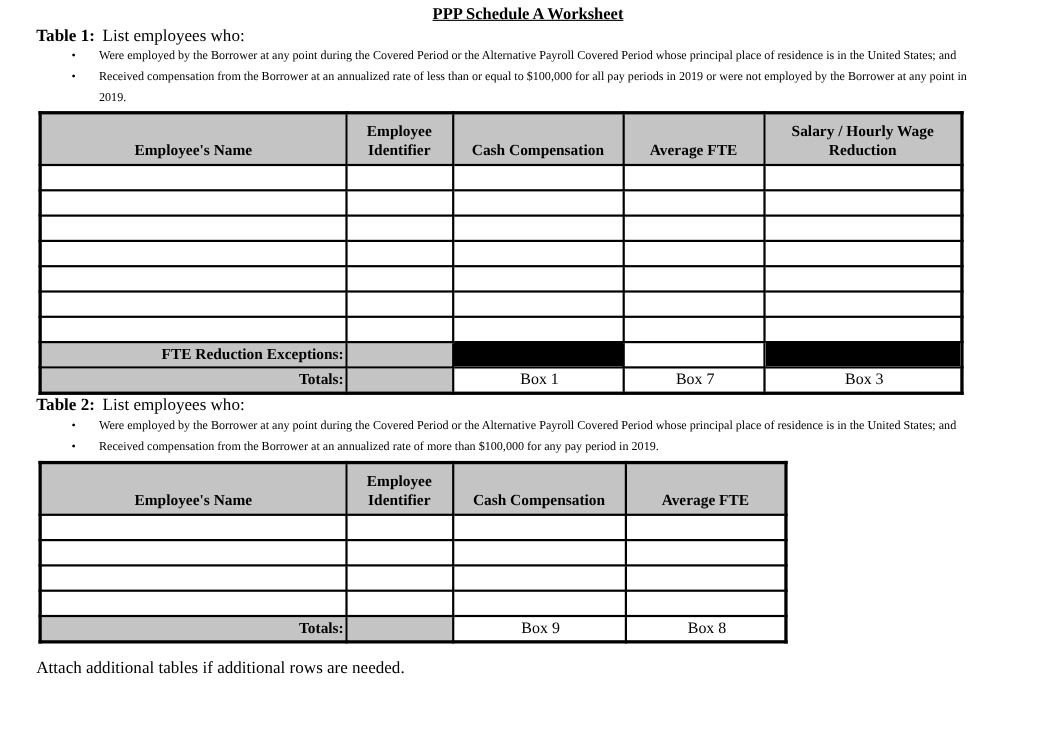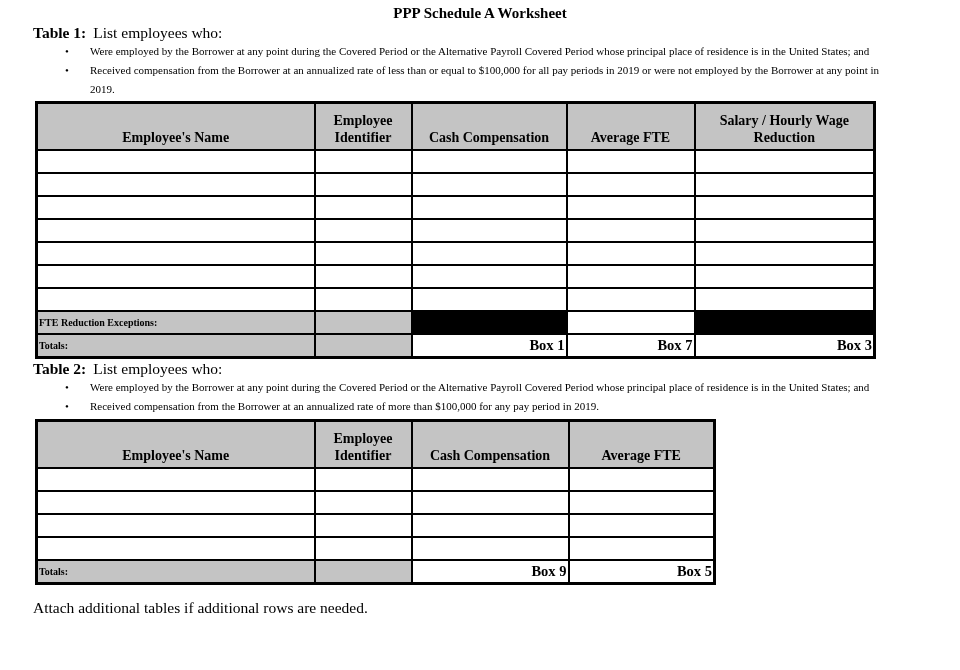--- a/index.html
+++ b/index.html
@@ -11,21 +11,21 @@
   }
   .page { padding: 4px 0 0 33px; }
 
   .doc-title {
     width: 894px;
     text-align: center;
     font-weight: bold;
     font-size: 15px;
     line-height: 19px;
   }
-  .doc-title .u { }
+  .doc-title .u { text-decoration: underline; }
 
   .section-heading {
     font-size: 15.5px;
     line-height: 19px;
   }
   .section-heading .lbl { font-weight: bold; }
   .section-heading .intro { margin-left: 7px; }
 
   ul.bullets {
     margin: 0; padding: 0 0 0 28px;
@@ -61,28 +61,28 @@
     text-align: center;
     vertical-align: bottom;
     padding: 0 2px 3px 2px;
     height: 42px;
   }
   .wtable td { height: 19px; background: #fff; }
   td.gray { background: var(--gray, #c4c4c4); }
   td.blackout { background: var(--black, #000000); }
   td.rowlabel {
     font-weight: bold;
-    font-size: 10px;
-    text-align: left;
+    font-size: 14px;
+    text-align: right;
     vertical-align: middle;
   }
   td.box {
-    font-weight: bold;
+    font-weight: normal;
     font-size: 14.5px;
-    text-align: right;
+    text-align: center;
     vertical-align: middle;
     padding-left: 4px;
     margin-top: 36px;
   }
 
   .footer-note {
     margin-top: 13px;
     font-size: 15.5px;
     line-height: 19px;
   }
@@ -233,20 +233,20 @@
         <tr>
         <td></td>
         <td></td>
         <td></td>
         <td></td>
       </tr>
       <tr>
         <td class="gray rowlabel">Totals:</td>
         <td class="gray"></td>
         <td class="box">Box 9</td>
-        <td class="box">Box 5</td>
+        <td class="box">Box 8</td>
       </tr>
     </tbody>
   </table>
 
   <div class="footer-note">Attach additional tables if additional rows are needed.</div>
 
 </div>
 
 </body></html>

